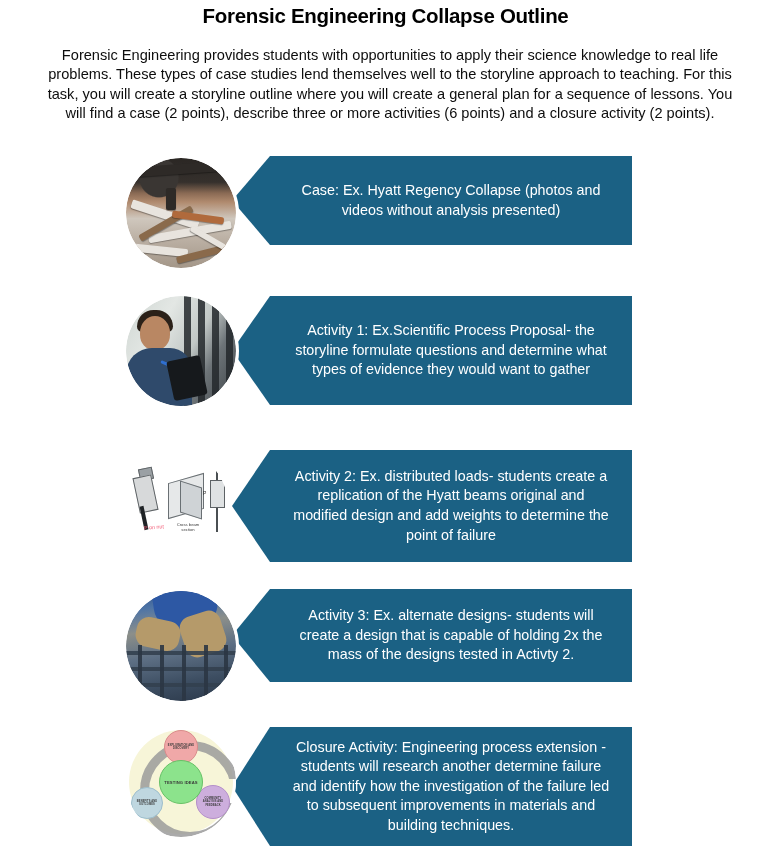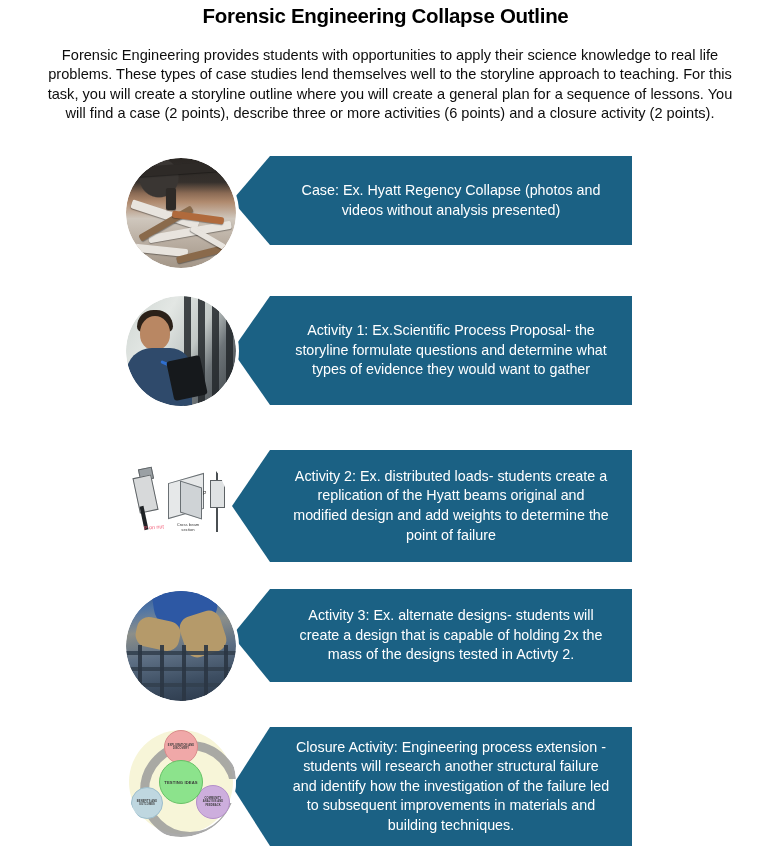--- a/index.html
+++ b/index.html
@@ -195,21 +195,21 @@
         <div class="mesh-v" style="left:34px;"></div>
         <div class="mesh-v" style="left:56px;"></div>
         <div class="mesh-v" style="left:78px;"></div>
         <div class="mesh-v" style="left:98px;"></div>
       </div>
     </div>
   </div>
 
   <div class="row" style="top:727px;height:122px;">
     <div class="banner" style="left:232px;top:0;width:400px;height:119px;">
-      <span class="btext">Closure Activity: Engineering process extension - students will research another structural failure and identify how the investigation of the failure led to subsequent improvements in materials and building techniques.</span>
+      <span class="btext">Closure Activity: Engineering process extension - students will research another determine failure and identify how the investigation of the failure led to subsequent improvements in materials and building techniques.</span>
     </div>
     <div class="thumb" style="left:126px;top:0px;width:110px;height:110px;box-shadow:none;">
       <div class="inner ph-cycle">
         <div class="halo"></div>
         <div class="ring"></div>
         <div class="node n-top">EXPLORATION AND DISCOVERY</div>
         <div class="node n-left">BENEFITS AND OUTCOMES</div>
         <div class="node n-right">COMMUNITY ANALYSIS AND FEEDBACK</div>
         <div class="node n-center">TESTING IDEAS</div>
       </div>

